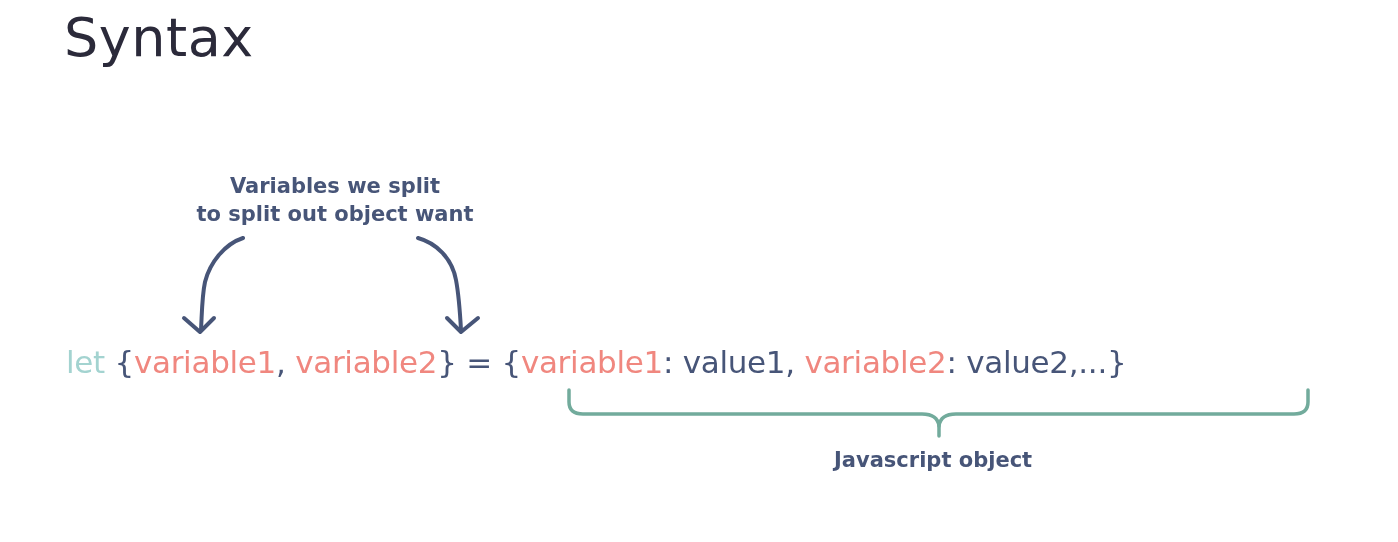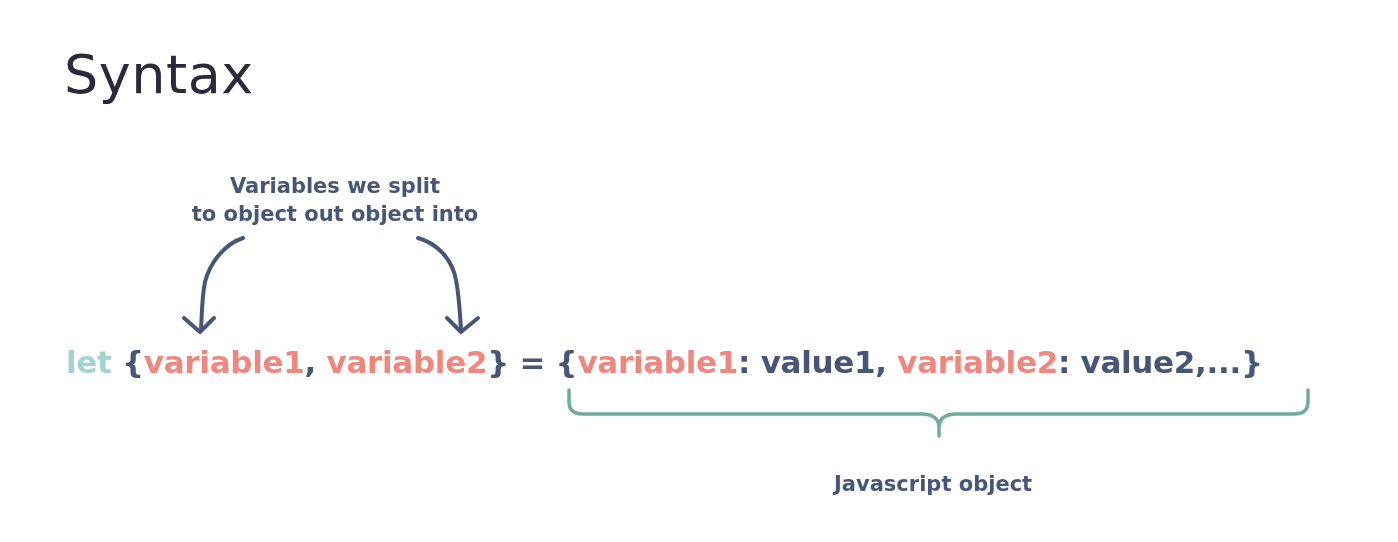--- a/index.html
+++ b/index.html
@@ -1,34 +1,34 @@
 <!DOCTYPE html>
 <html><head>
 <meta charset="utf-8">
 <style>
   html, body { margin:0; padding:0; background:#ffffff; }
   body { width:1398px; height:542px; position:relative; overflow:hidden; font-family:"DejaVu Sans", sans-serif; }
-  .title { position:absolute; left:64px; top:6px; font-family:"DejaVu Sans", sans-serif; font-size:54px; font-weight:normal; color:#2b2a3a; letter-spacing:0.5px;margin-top:37px; }
+  .title { position:absolute; left:64px; top:6px; font-family:"DejaVu Sans", sans-serif; font-size:54px; font-weight:normal; color:#2b2a3a; letter-spacing:0.5px; }
   .note { position:absolute; font-family:"DejaVu Sans", sans-serif; font-weight:bold; font-size:21px; color:#475578; line-height:28px; }
   .note-top { left:170px; top:172px; width:330px; text-align:center; }
-  .note-bottom { left:834px; top:446px; text-align:left;margin-top:24px; }
-  .code { position:absolute; left:66px; top:344px; font-family:"DejaVu Sans", sans-serif; font-weight:bold; font-size:31px; white-space:nowrap; letter-spacing:-0.3px; }
+  .note-bottom { left:834px; top:446px; text-align:left; }
+  .code { position:absolute; left:66px; top:344px; font-family:"DejaVu Sans", sans-serif; font-weight:normal; font-size:31px; white-space:nowrap; letter-spacing:-0.3px; }
   .kw { color:#a3d3d0; }
   .pn { color:#475578; }
   .vr { color:#f0877f; }
   svg.overlay { position:absolute; left:0; top:0; }
 </style>
 </head>
 <body>
 
 <div class="title">Syntax</div>
 
 <div class="note note-top">
   <div>Variables we split</div>
-  <div>to object out object into</div>
+  <div>to split out object want</div>
 </div>
 
 <svg class="overlay" width="1398" height="542">
   <g fill="none" stroke="#475578" stroke-width="4" stroke-linecap="round" stroke-linejoin="round">
     <path d="M243,238 C225,244 210,262 205,282 C202,296 202,312 201,330"></path>
     <path d="M184,318 L200,332 L214,318"></path>
   </g>
   <g fill="none" stroke="#475578" stroke-width="4" stroke-linecap="round" stroke-linejoin="round">
     <path d="M418,238 C436,243 452,258 456,280 C459,296 460,312 461,330"></path>
     <path d="M447,318 L461,332 L478,318"></path>

